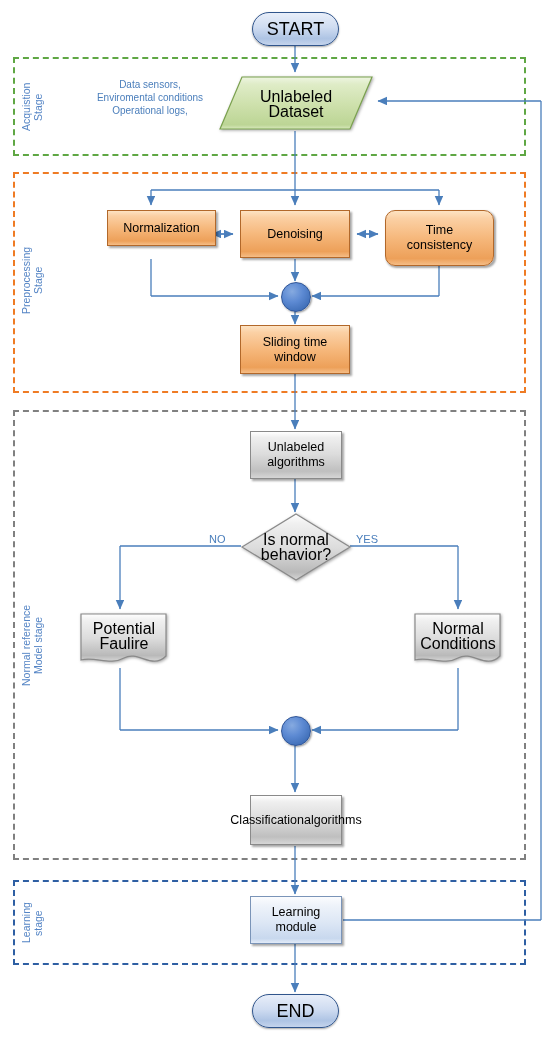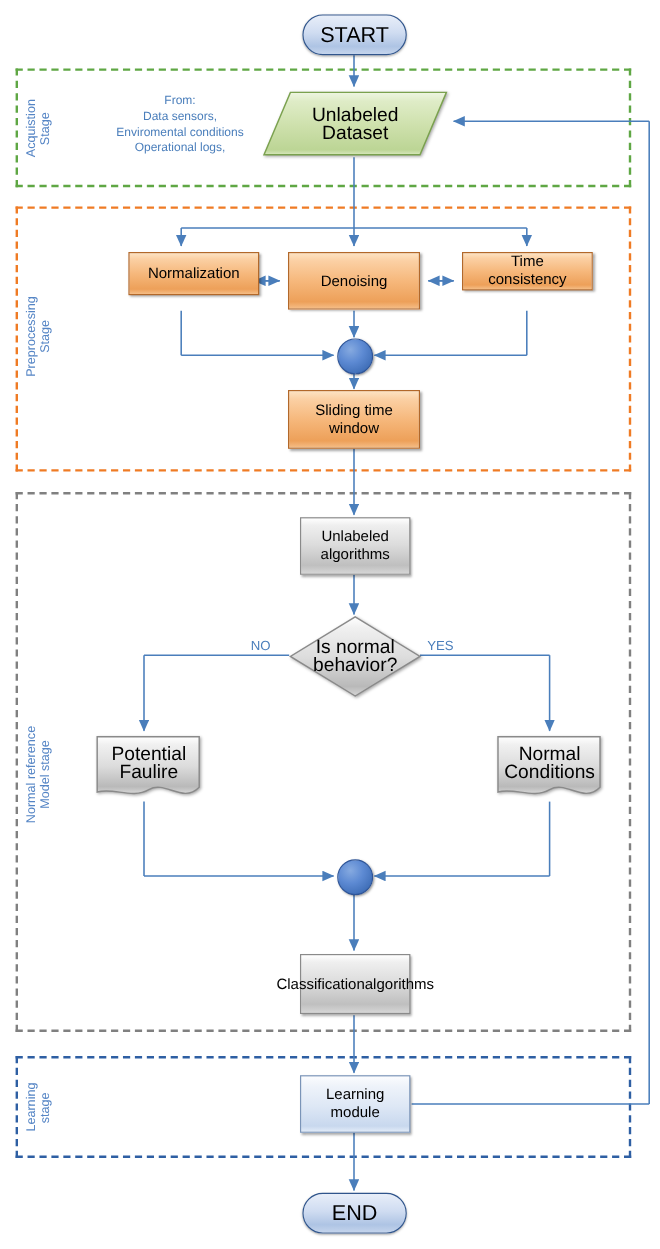--- a/index.html
+++ b/index.html
@@ -117,21 +117,20 @@
     <span style="display:block;height:3px;"></span>
     <span>Model stage</span>
   </div>
   <div class="stage-label" style="left:20px;top:888px;height:70px;width:26px;">
     <span>Learning</span>
     <span style="display:block;height:3px;"></span>
     <span>stage</span>
   </div>
 
   <div class="note" style="left:55px;top:78px;width:190px;">
-    <div>From:</div>
     <div>Data sensors,</div>
     <div>Enviromental conditions</div>
     <div>Operational logs,</div>
   </div>
 
   <svg class="connector" viewBox="0 0 550 1041">
     <defs>
       <marker id="arrow" markerWidth="9" markerHeight="9" refX="7.2" refY="3.4" orient="auto">
         <path d="M0,0 L7.6,3.4 L0,6.8 z" fill="#4a7ebb"></path>
       </marker>
@@ -206,21 +205,21 @@
     <span>Unlabeled</span>
     <span>Dataset</span>
   </div>
 
   <div class="node proc-orange" style="left:107px;top:210px;width:109px;height:36px;">
     <span>Normalization</span>
   </div>
   <div class="node proc-orange" style="left:240px;top:210px;width:110px;height:48px;">
     <span>Denoising</span>
   </div>
-  <div class="node proc-orange" style="left:385px;top:210px;width:109px;height:32px;flex-direction:column;">
+  <div class="node proc-orange" style="left:385px;top:210px;width:109px;height:56px;flex-direction:column;border-radius:10px;">
     <span>Time</span>
     <span>consistency</span>
   </div>
 
   <div class="merge" style="left:281px;top:282px;width:28px;height:28px;"></div>
 
   <div class="node proc-orange" style="left:240px;top:325px;width:110px;height:49px;flex-direction:column;">
     <span>Sliding time</span>
     <span>window</span>
   </div>

